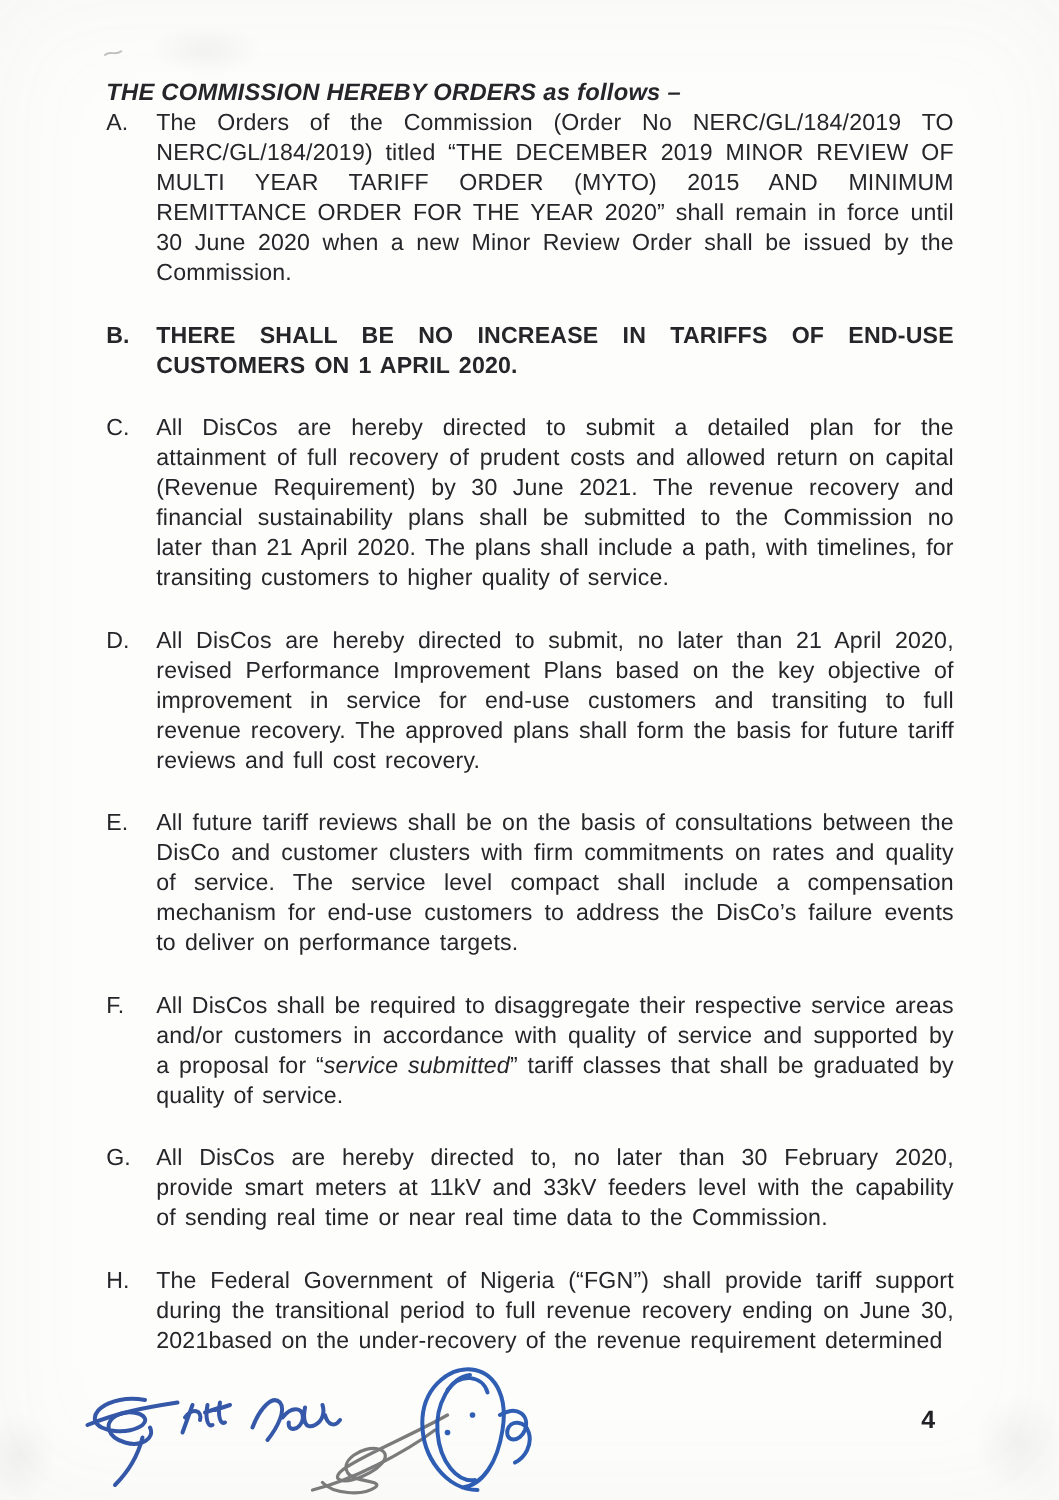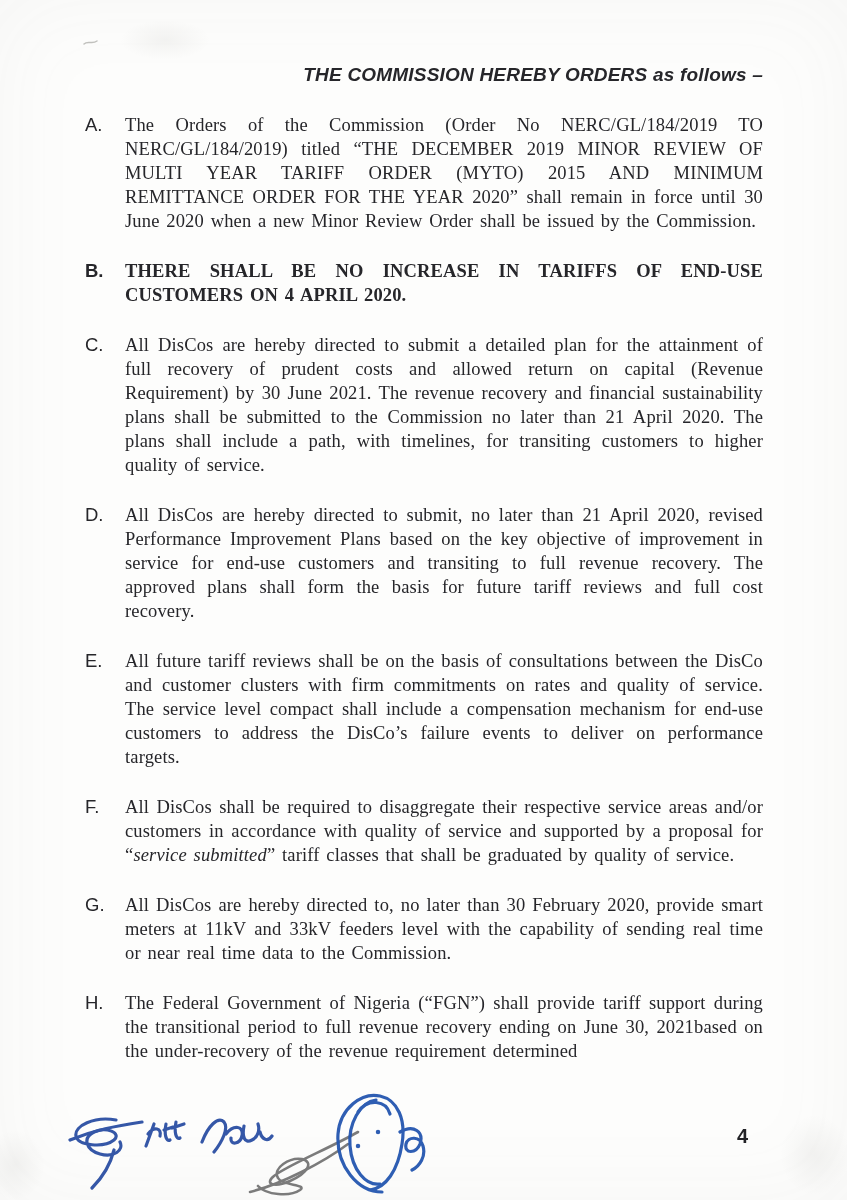--- a/index.html
+++ b/index.html
@@ -23,40 +23,37 @@
     position: absolute;
     left: 85px;
     top: 64px;
     width: 678px;
   }
   .heading {
     font-size: 19px;
     font-weight: bold;
     font-style: italic;
     letter-spacing: 0.2px;
-    margin-bottom: 27px;
     white-space: nowrap;
-    text-align: right;
   }
   .para {
     display: flex;
     font-size: 18.5px;
     line-height: 24px;
     margin-bottom: 26px;
   }
   .para.bold { font-weight: bold; }
   .letter {
     flex: 0 0 40px;
   }
   .ptext {
     flex: 1;
     text-align: justify;
     word-spacing: 2px;
     letter-spacing: 0.15px;
-    font-family: Liberation Serif, serif;
   }
   .pageno {
     position: absolute;
     left: 737px;
     top: 1125px;
     font-size: 20px;
     font-weight: bold;
     color: #222226;
   }
   .sig {
@@ -95,21 +92,21 @@
   <div class="doc">
     <div class="heading">THE COMMISSION HEREBY ORDERS as follows –</div>
     <div id="order-list">
   <div class="para">
     <span class="letter">A.</span>
     <span class="ptext"><span>The Orders of the Commission (Order No NERC/GL/184/2019 TO NERC/GL/184/2019) titled “THE DECEMBER 2019 MINOR REVIEW OF MULTI YEAR TARIFF ORDER (MYTO) 2015 AND MINIMUM REMITTANCE ORDER FOR THE YEAR 2020” shall remain in force until 30 June 2020 when a new Minor Review Order shall be issued by the Commission.</span></span>
   </div>
 
   <div class="para bold">
     <span class="letter">B.</span>
-    <span class="ptext"><span>THERE SHALL BE NO INCREASE IN TARIFFS OF END-USE CUSTOMERS ON 4 APRIL 2020.</span></span>
+    <span class="ptext"><span>THERE SHALL BE NO INCREASE IN TARIFFS OF END-USE CUSTOMERS ON 1 APRIL 2020.</span></span>
   </div>
 
   <div class="para">
     <span class="letter">C.</span>
     <span class="ptext"><span>All DisCos are hereby directed to submit a detailed plan for the attainment of full recovery of prudent costs and allowed return on capital (Revenue Requirement) by 30 June 2021.  The revenue recovery and financial sustainability plans shall be submitted to the Commission no later than 21 April 2020. The plans shall include a path, with timelines, for transiting customers to higher quality of service.</span></span>
   </div>
 
   <div class="para">
     <span class="letter">D.</span>
     <span class="ptext"><span>All DisCos are hereby directed to submit, no later than 21 April 2020, revised Performance Improvement Plans based on the key objective of improvement in service for end-use customers and transiting to full revenue recovery. The approved plans shall form the basis for future tariff reviews and full cost recovery.</span></span>

